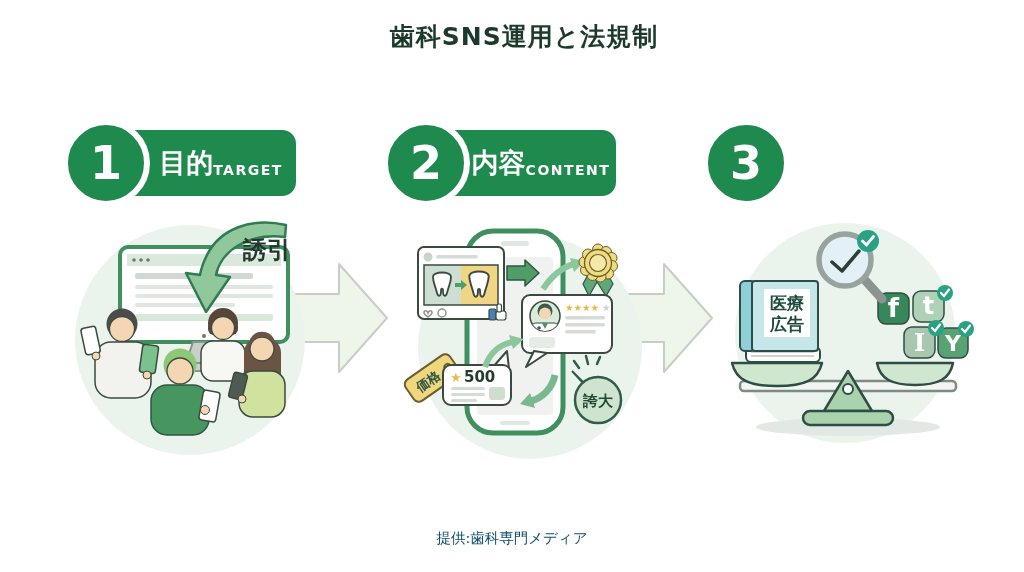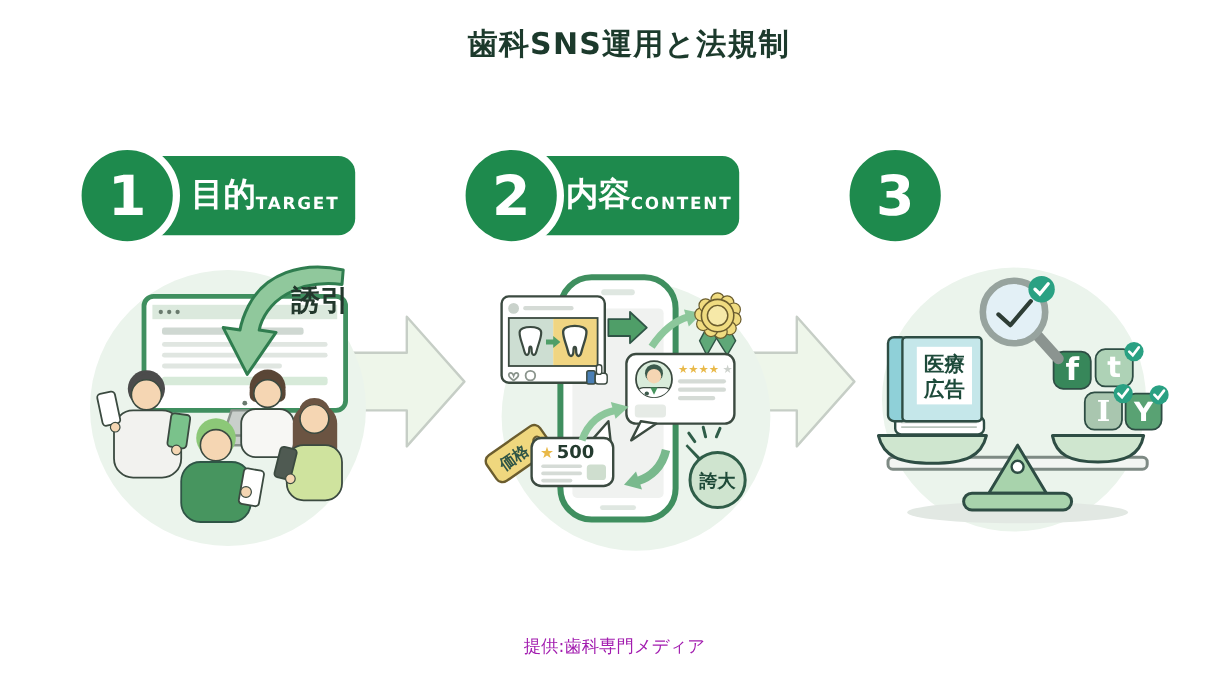--- a/index.html
+++ b/index.html
@@ -2,21 +2,21 @@
 <html><head>
 <meta charset="utf-8">
 <style>
   :root{ --green:#1e8a4d; --ink:#1c3a2c; --line:#3b4a40; }
   html,body{margin:0;padding:0;background:#ffffff;}
   body{font-family:"DejaVu Sans","Liberation Sans",sans-serif;}
   .canvas{position:relative;width:1024px;height:572px;background:#ffffff;overflow:hidden;}
   .title{position:absolute;top:20px;left:12px;width:100%;text-align:center;
          font-size:25px;font-weight:700;color:var(--ink);letter-spacing:1px;margin:0;}
   .footer{position:absolute;top:529px;left:0;width:100%;text-align:center;
-          font-size:14.5px;color:#a21caf;font-weight:500;}
+          font-size:14.5px;color:#0c4a6e;font-weight:500;}
   .badge{position:absolute;width:234px;height:88px;}
   .badge .pill{position:absolute;left:38px;top:11px;width:196px;height:66px;background:var(--green);
                border-radius:14px;color:#fff;display:flex;flex-direction:row;align-items:center;
                justify-content:center;padding-left:46px;box-sizing:border-box;}
   .badge .pill .jp{font-size:27px;font-weight:700;line-height:1.05;}
   .badge .pill .en{font-size:14px;font-weight:700;letter-spacing:1.5px;line-height:1.1;margin-top:16px;}
   .badge .circle{position:absolute;left:0;top:0;width:76px;height:76px;background:var(--green);
                  border:6px solid #fff;border-radius:50%;display:flex;align-items:center;
                  justify-content:center;color:#fff;font-size:46px;font-weight:700;}
   .abs{position:absolute;}

